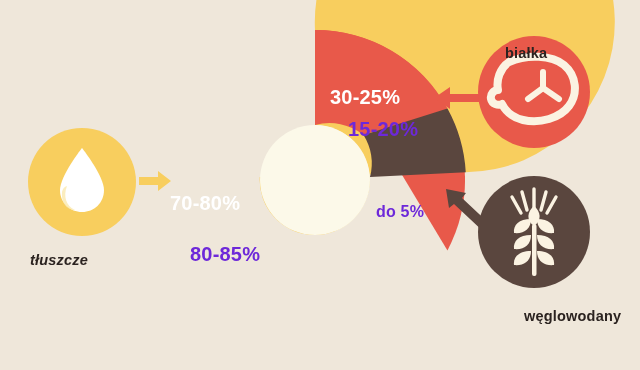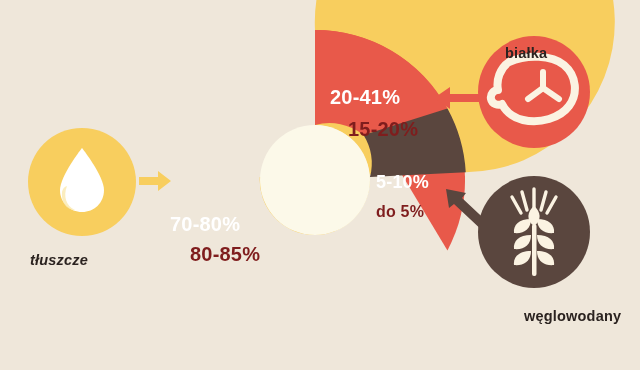--- a/index.html
+++ b/index.html
@@ -24,23 +24,23 @@
   #cap-protein{left:505px;top:8px;margin-top:37px;}
   #cap-carb{left:524px;top:308px;}
 
   .seglabel{
     position:absolute;
     font-weight:bold;
     white-space:nowrap;
     letter-spacing:.2px;
   }
   .seglabel.top{font-size:20px;color:#FFFFFF;}
-  .seglabel.bot{font-size:20px;color:#7f1d1d;}
+  .seglabel.bot{font-size:20px;color:#6d28d9;}
 
-  #yellow-top{left:170px;top:213px;}
+  #yellow-top{left:170px;top:192px;}
   #yellow-bot{left:190px;top:243px;}
   #red-top{left:330px;top:86px;}
   #red-bot{left:348px;top:118px;}
   #brown-top{left:376px;top:172px;font-size:18px;}
   #brown-bot{left:376px;top:203px;font-size:16px;}
 </style>
 </head>
 <body>
 
 <div id="stage">
@@ -135,23 +135,22 @@
         <path d="M 537 251 C 549 251 555 257 554 265 C 544 266 537 261 537 251 Z"></path>
 
         <rect x="532" y="224" width="4.5" height="52" rx="2"></rect>
       </g>
     </g>
   </svg>
 
   <div class="seglabel top" id="yellow-top">70-80%</div>
   <div class="seglabel bot" id="yellow-bot">80-85%</div>
 
-  <div class="seglabel top" id="red-top">20-41%</div>
+  <div class="seglabel top" id="red-top">30-25%</div>
   <div class="seglabel bot" id="red-bot">15-20%</div>
 
-  <div class="seglabel top" id="brown-top">5-10%</div>
   <div class="seglabel bot" id="brown-bot">do 5%</div>
 
   <div class="caption" id="cap-fat">tłuszcze</div>
   <div class="caption" id="cap-protein">białka</div>
   <div class="caption" id="cap-carb">węglowodany</div>
 
 </div>
 
 </body></html>

